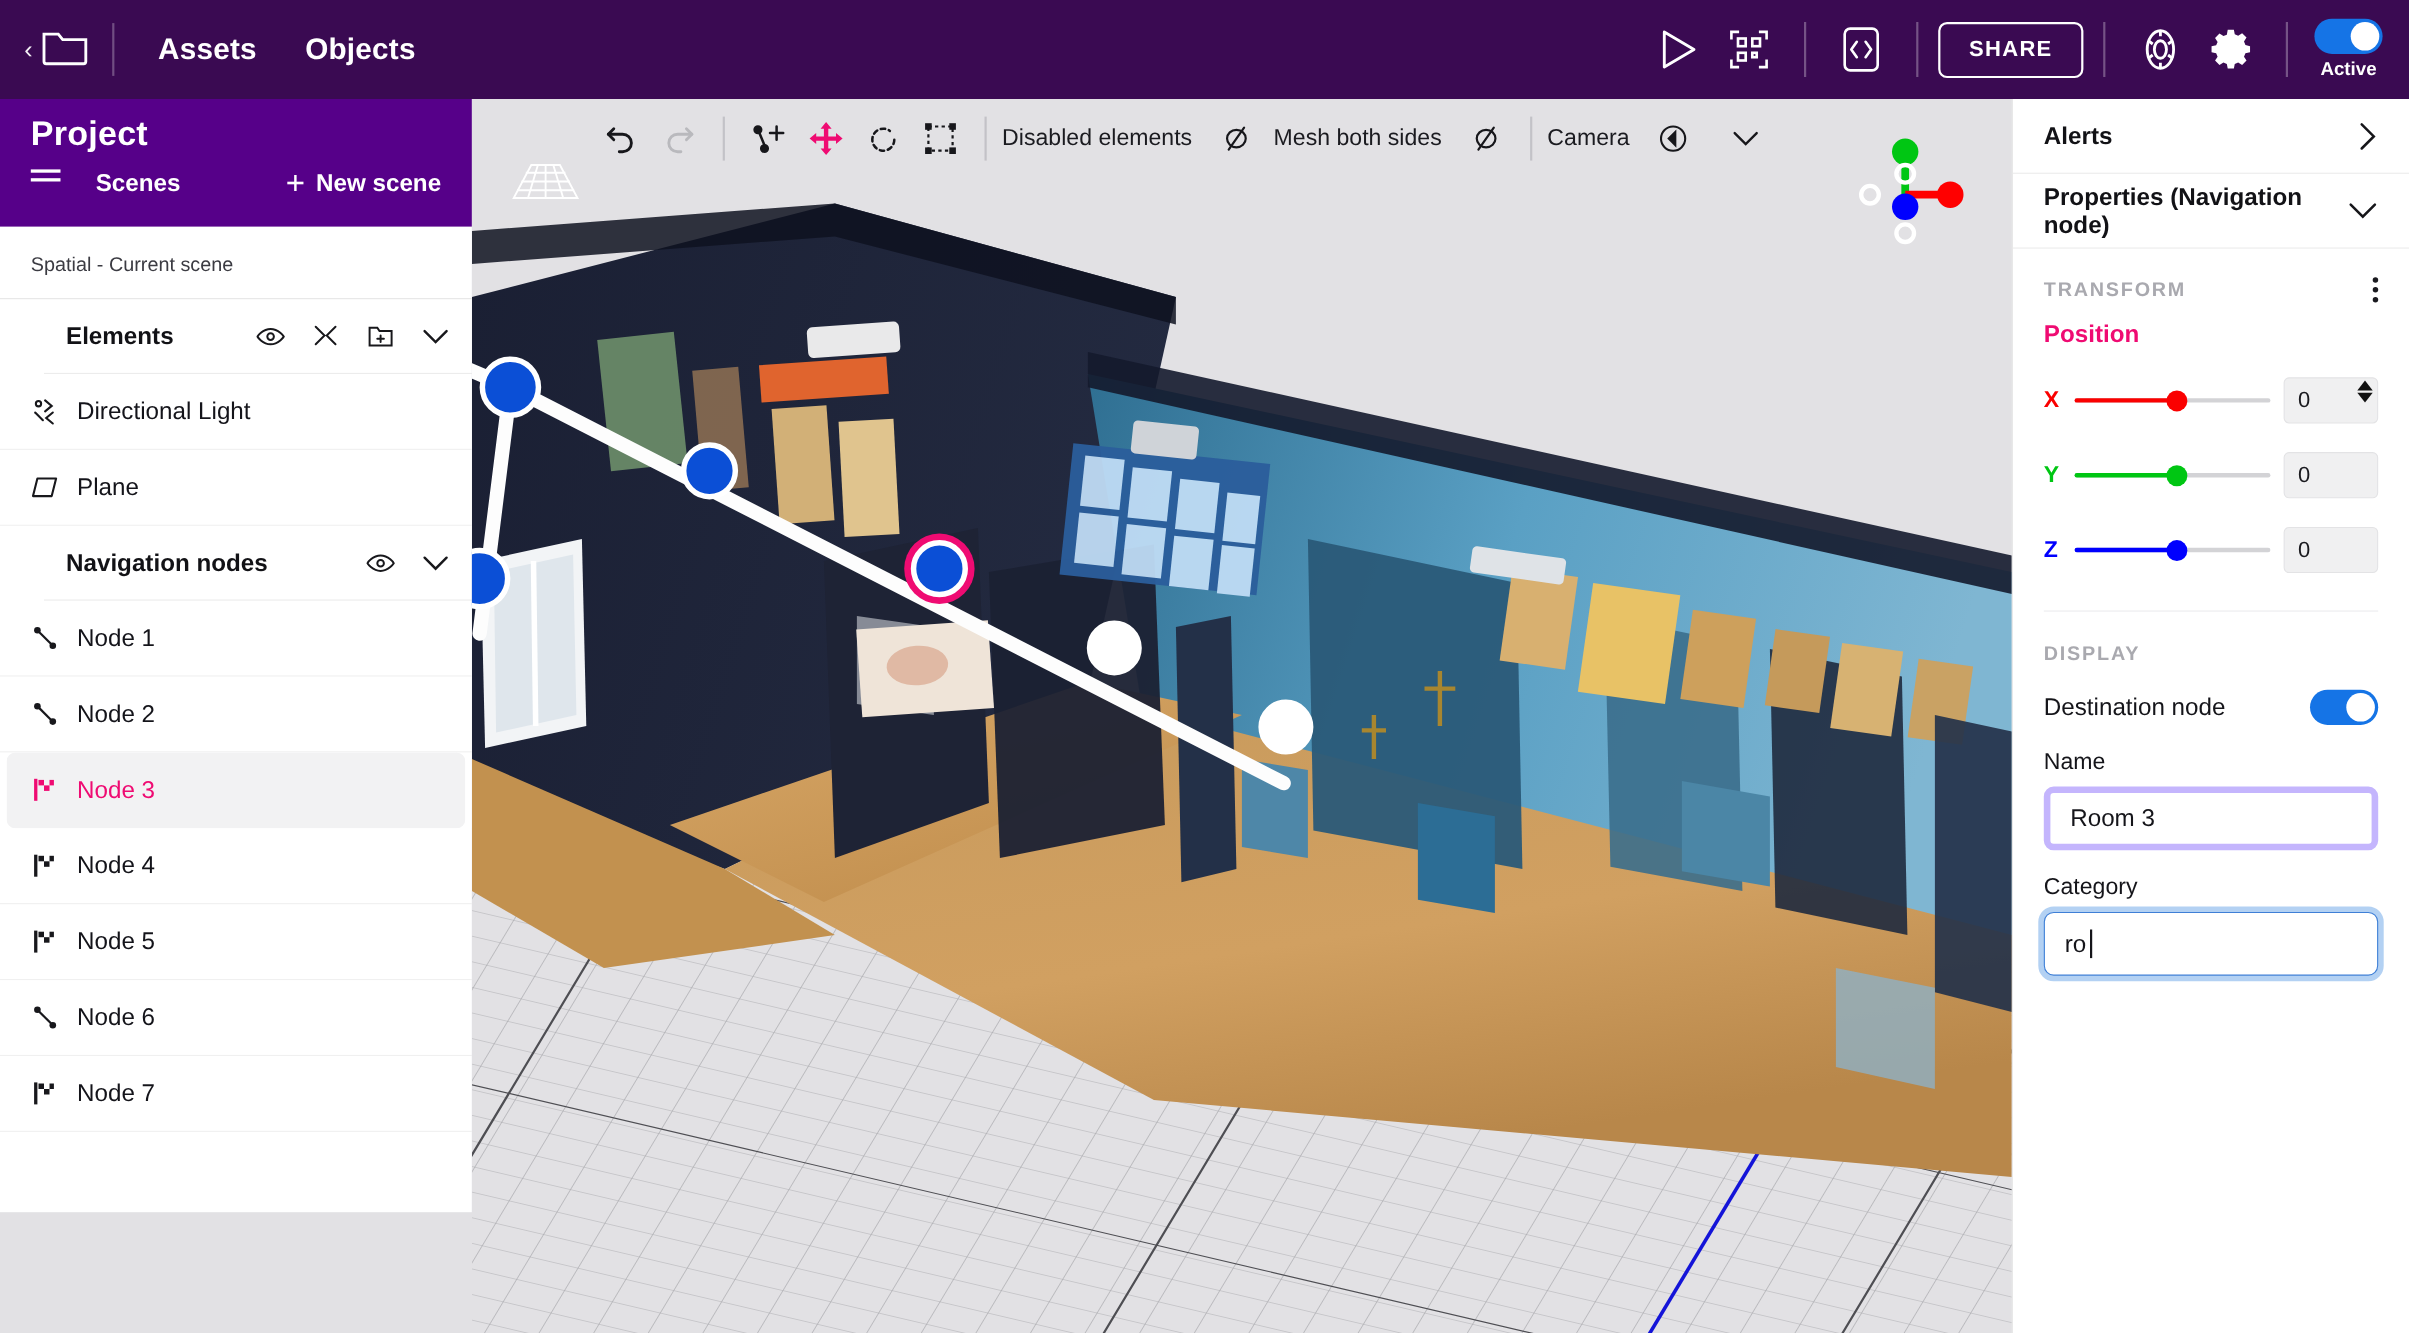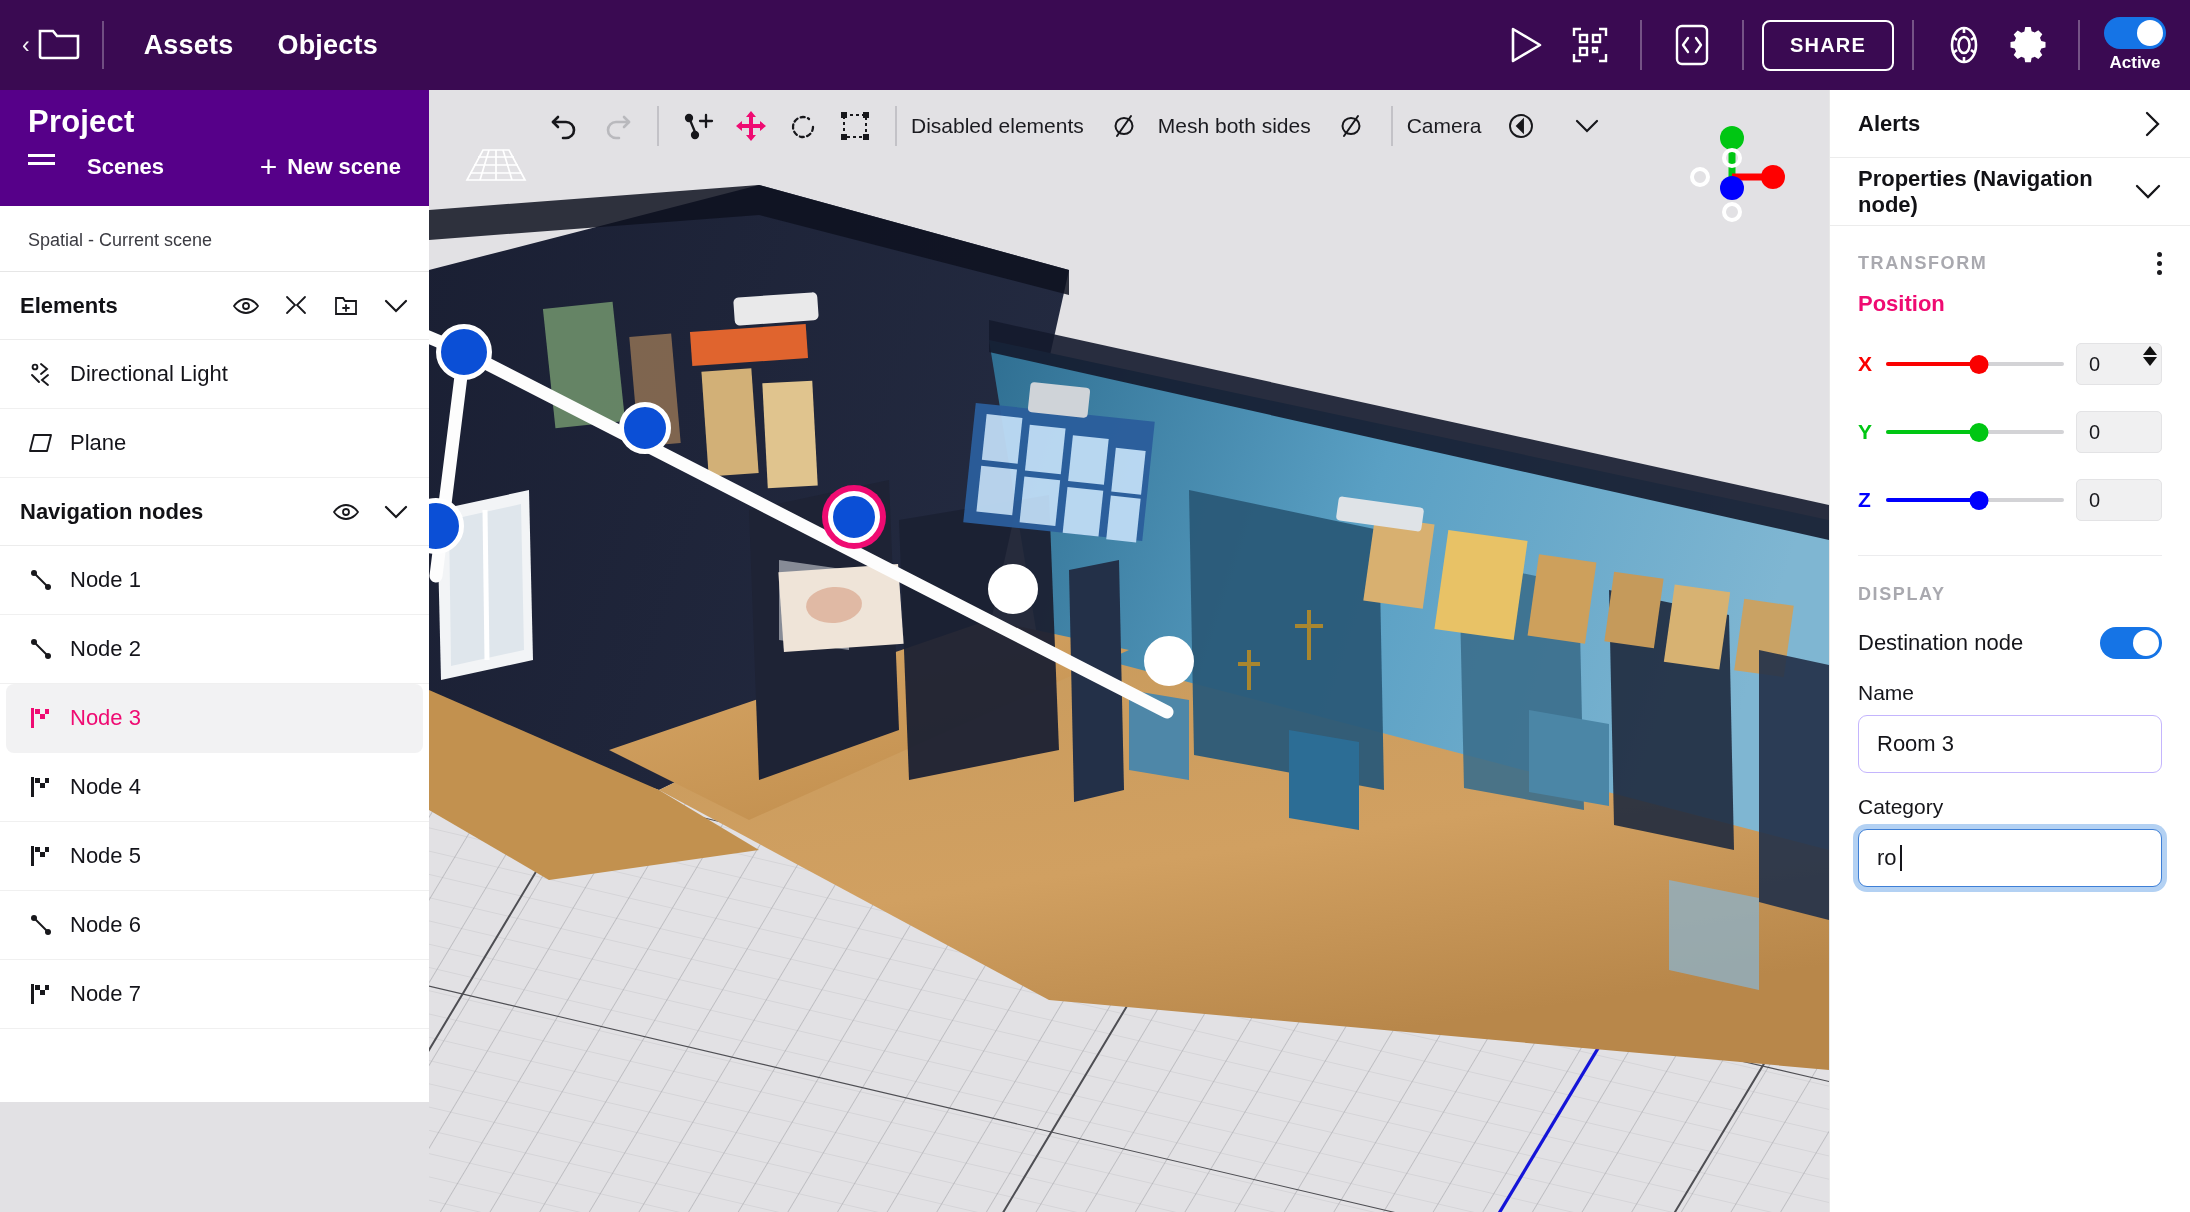--- a/index.html
+++ b/index.html
@@ -79,21 +79,21 @@
   .newscene-btn { display: flex; align-items: center; gap: 10px; cursor: pointer; }
   .plus-g { font-size: 30px; line-height: .8; font-weight: 400; }
   .newscene-lbl { font-size: 22px; font-weight: 600; }
 
   .scene-block { padding: 18px 28px 20px 28px; border-bottom: 1px solid #e6e6e6; }
   .scene-name { font-size: 25px; font-weight: 700; color: #16161a; }
   .scene-sub { font-size: 18px; color: #3b3b42; margin-top: 6px; }
 
   .grp-row {
     display: flex; align-items: center; height: 68px;
-    padding: 0 20px; border-bottom: 1px solid #ececec;
+    padding: 0 20px; border-bottom: 1px solid #ececec; margin-left: 40px;
   }
   .grp-title { font-size: 22px; font-weight: 700; color: #121216; }
   .grp-actions { margin-left: auto; display: flex; align-items: center; gap: 24px; }
   .ic { width: 26px; height: 26px; display: inline-flex; align-items: center; justify-content: center; color: #18181c; }
 
   .el-row {
     display: flex; align-items: center; gap: 16px; height: 69px;
     padding: 0 28px; border-bottom: 1px solid #f0f0f0; cursor: pointer;
   }
   .el-lbl { font-size: 22px; color: #14141a; }
@@ -194,21 +194,21 @@
     background: #1574e6; position: relative; cursor: pointer;
   }
   .tg-blue::after {
     content: ""; position: absolute; right: 3px; top: 3px;
     width: 26px; height: 26px; border-radius: 50%; background: #fff;
   }
 
   .field-lbl { font-size: 21px; color: #15151a; margin-top: 22px; }
   .txtinput {
     margin-top: 10px; width: 100%; height: 58px;
-    border: 1px solid #c4b5fd; border-radius: 9px;
+    border: 6px solid #c4b5fd; border-radius: 9px;
     background: #fff; font-size: 22px; color: #15151a;
     padding: 0 18px; font-family: "Liberation Sans", sans-serif;
     outline: none;
   }
   .caret-blink {
     display: inline-block; width: 2px; height: 26px; background: #15151a;
     vertical-align: middle; margin-left: 3px;
   }
   .fake-input {
     margin-top: 10px; width: 100%; height: 58px;

